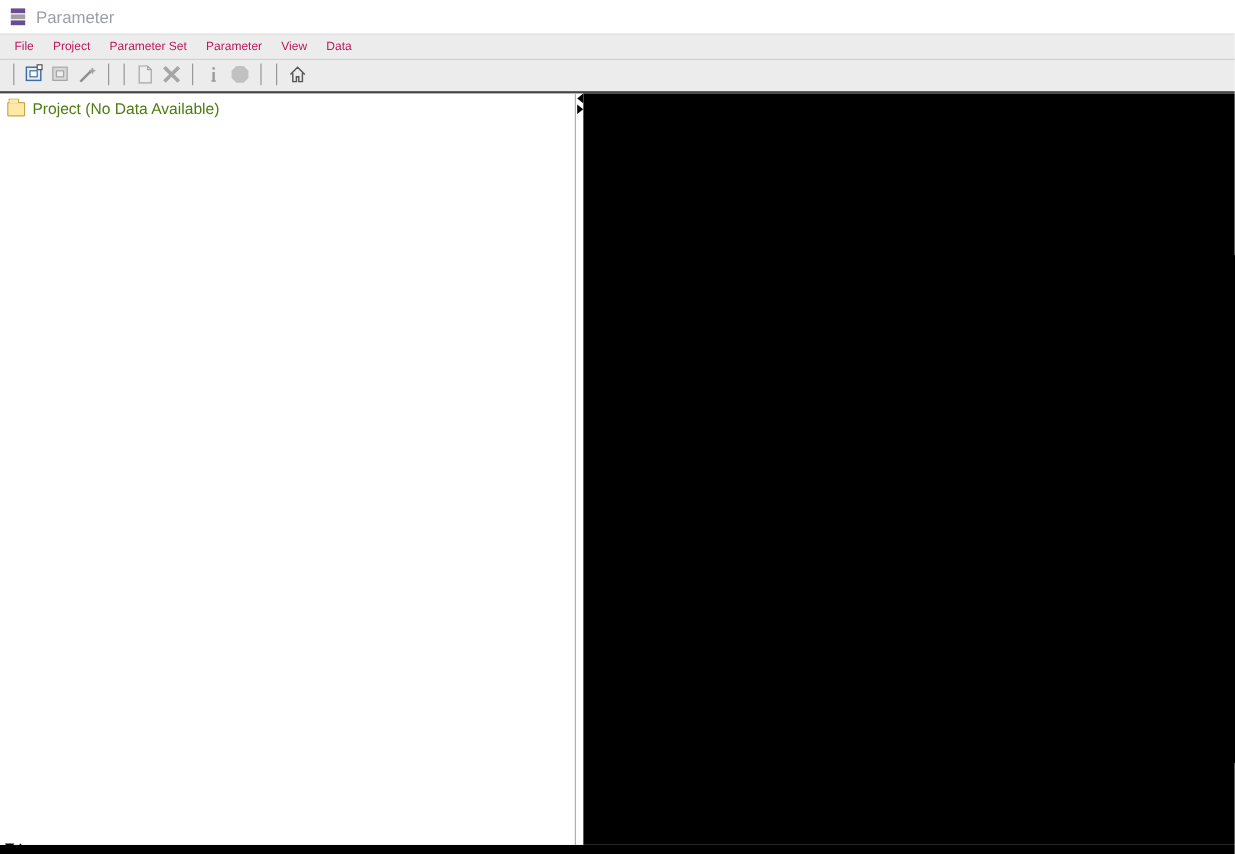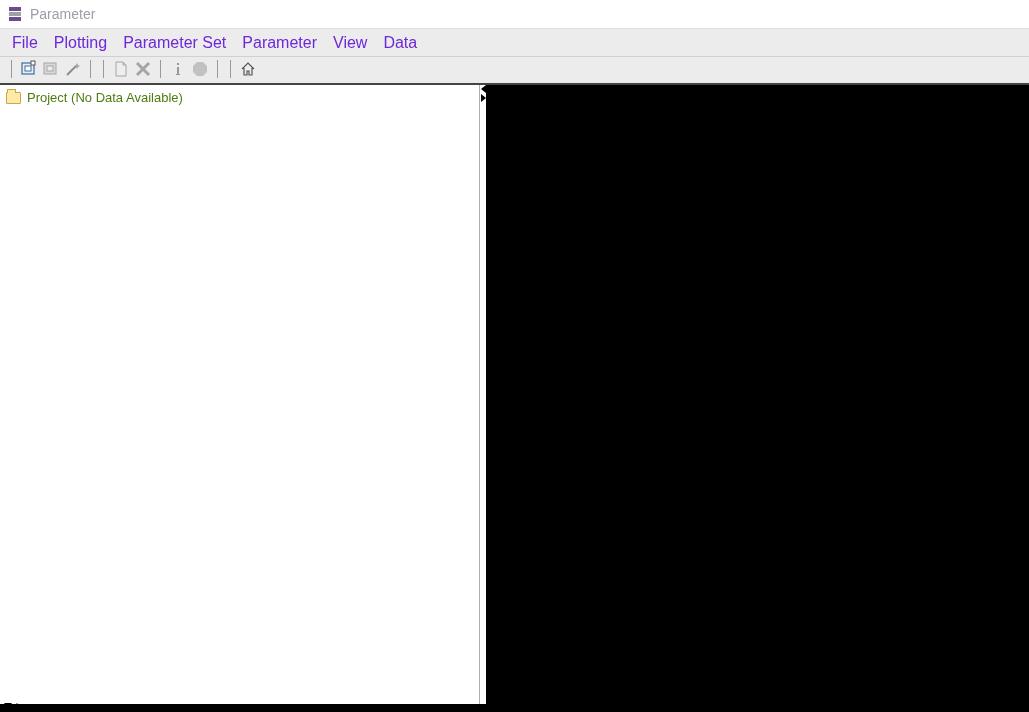--- a/index.html
+++ b/index.html
@@ -33,22 +33,22 @@
       background: #ececec;
       border-top: 1px solid #e0e0e0;
       border-bottom: 1px solid #d0d0d0;
       display: flex;
       align-items: center;
       padding: 2px 4px 1px 4px;
       gap: 0;
     }
     .menu-item {
       padding: 3px 8px;
-      font-size: 16px;
-      color: #6d28d9;
+      font-size: 10px;
+      color: #be185d;
       cursor: default;
     }
     .toolbar {
       background: #ececec;
       border-bottom: 2px solid #444;
       display: flex;
       align-items: center;
       padding: 2px 6px 4px 6px;
       gap: 2px;
     }
@@ -154,21 +154,21 @@
       <rect x="3" y="2" width="12" height="4" fill="#6a4c93"></rect>
       <rect x="3" y="7" width="12" height="4" fill="#a0a0a0"></rect>
       <rect x="3" y="12" width="12" height="4" fill="#6a4c93"></rect>
     </svg>
   </span>
   <span class="title">Parameter</span>
 </div>
 
 <div class="menubar">
   <div class="menu-item">File</div>
-  <div class="menu-item">Plotting</div>
+  <div class="menu-item">Project</div>
   <div class="menu-item">Parameter Set</div>
   <div class="menu-item">Parameter</div>
   <div class="menu-item">View</div>
   <div class="menu-item">Data</div>
 </div>
 
 <div class="toolbar">
   <div class="tb-sep"></div>
 
   <div class="tb-btn" title="new-project">

